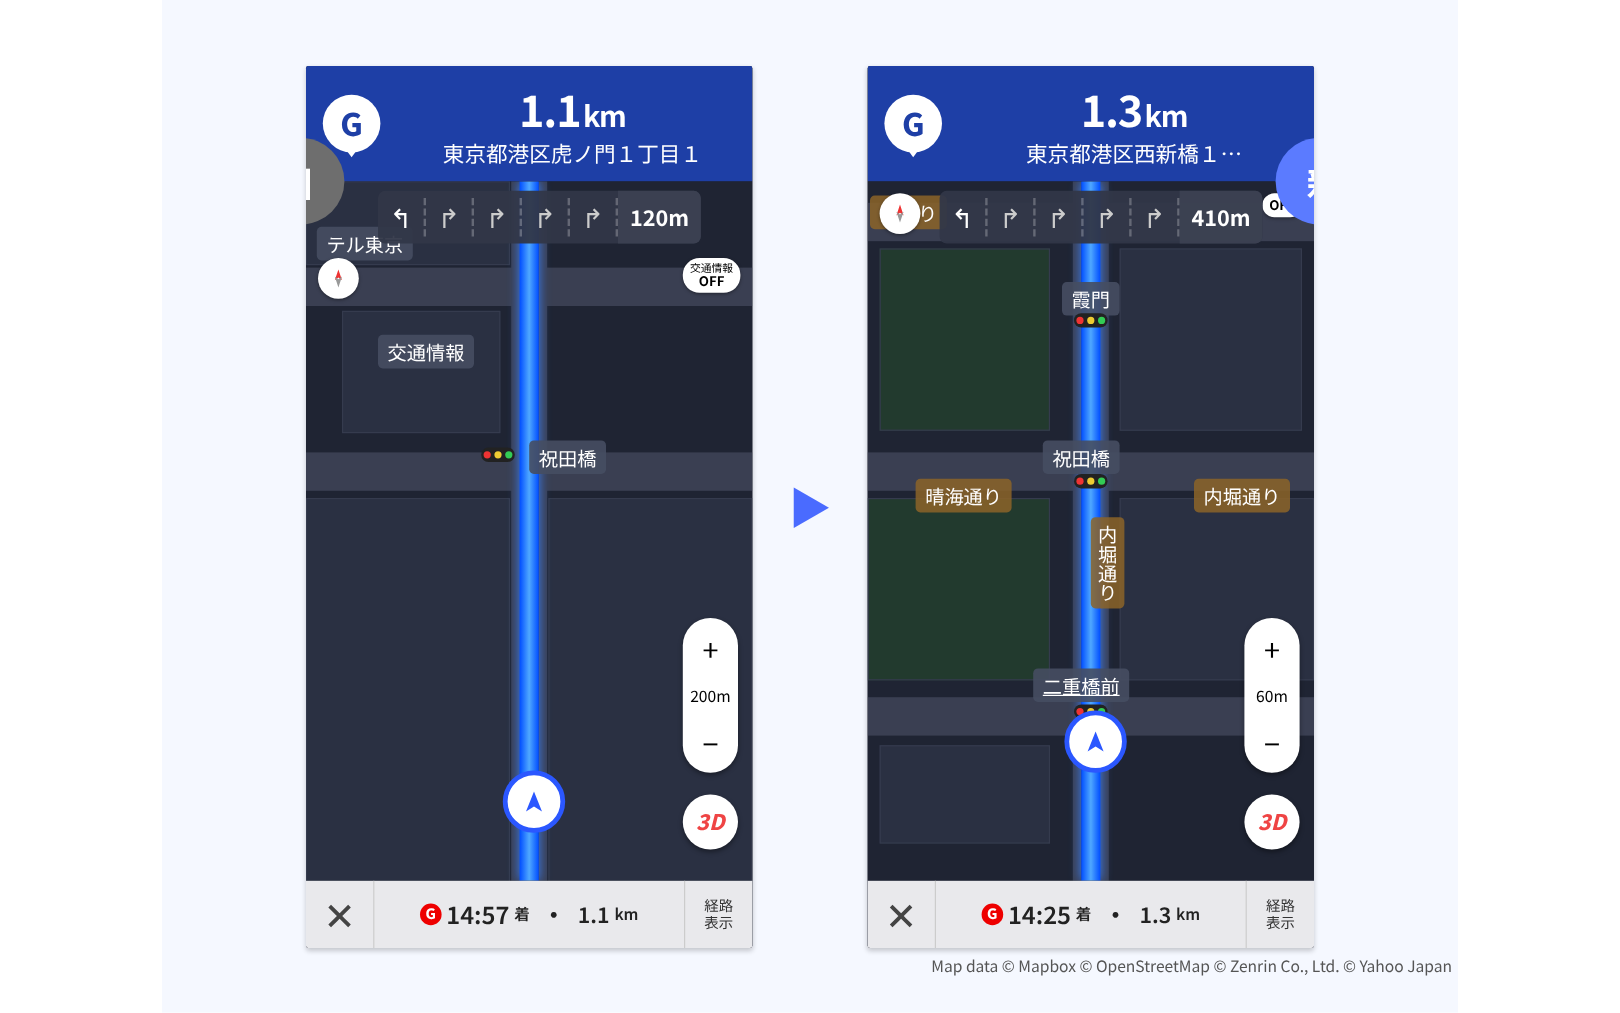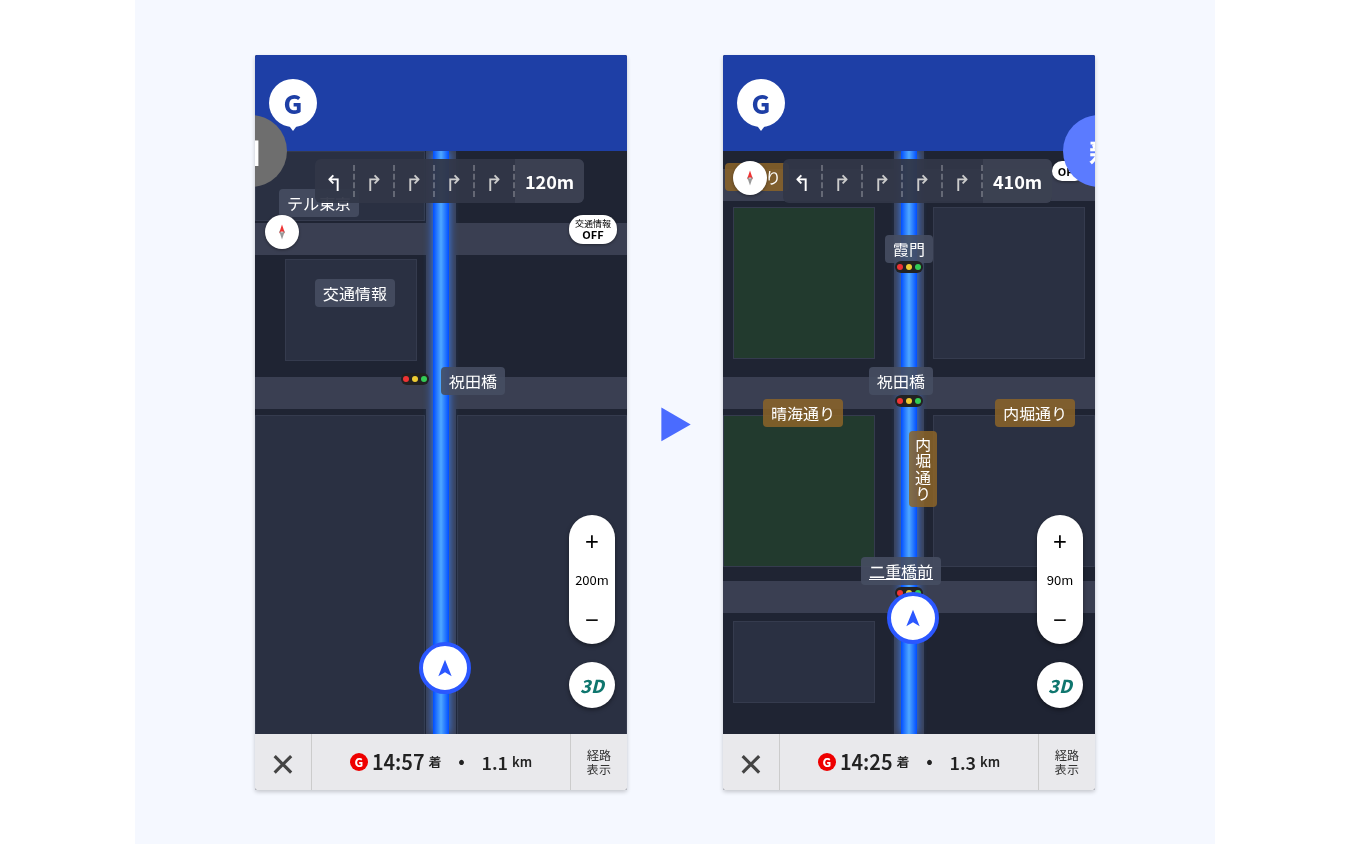--- a/index.html
+++ b/index.html
@@ -38,21 +38,21 @@
   .signal .r{background:#e33;}
   .signal .y{background:#ec3;}
   .signal .g{background:#3c5;}
   .compass{position:absolute;top:64px;left:10px;width:34px;height:34px;border-radius:50%;background:#fff;box-shadow:0 1px 3px rgba(0,0,0,.4);display:flex;align-items:center;justify-content:center;z-index:8;}
   .compass svg{width:18px;height:18px;}
   .traffic-off{position:absolute;top:64px;right:10px;background:#fff;border-radius:14px;padding:4px 6px;font-size:9px;text-align:center;line-height:1.1;box-shadow:0 1px 3px rgba(0,0,0,.4);z-index:8;}
   .traffic-off .off{font-weight:700;font-size:11px;}
   .zoom{position:absolute;right:12px;bottom:90px;width:46px;background:#fff;border-radius:23px;box-shadow:0 2px 4px rgba(0,0,0,.4);text-align:center;z-index:8;}
   .zoom .zbtn{font-size:24px;padding:8px 0;cursor:pointer;}
   .zoom .zlabel{font-size:13px;padding:4px 0;}
-  .btn3d{position:absolute;right:12px;bottom:26px;width:46px;height:46px;border-radius:50%;background:#fff;color:#0f766e;font-weight:800;font-size:18px;display:flex;align-items:center;justify-content:center;box-shadow:0 2px 4px rgba(0,0,0,.4);z-index:8;font-style:italic;}
+  .btn3d{position:absolute;right:12px;bottom:26px;width:46px;height:46px;border-radius:50%;background:#fff;color:#ef4444;font-weight:800;font-size:18px;display:flex;align-items:center;justify-content:center;box-shadow:0 2px 4px rgba(0,0,0,.4);z-index:8;font-style:italic;}
   .me{position:absolute;left:50%;bottom:40px;width:44px;height:44px;margin-left:-22px;border-radius:50%;background:#fff;border:4px solid #2b57ff;display:flex;align-items:center;justify-content:center;z-index:8;}
   .me svg{width:20px;height:20px;fill:#2b57ff;}
   
   .footer{position:absolute;bottom:0;left:0;right:0;height:56px;background:#e9e9ec;display:flex;align-items:center;z-index:10;}
   .footer .close{width:56px;height:56px;display:flex;align-items:center;justify-content:center;font-size:32px;color:#444;border-right:1px solid #ccc;}
   .footer .eta{flex:1;text-align:center;font-size:20px;font-weight:600;color:#222;display:flex;align-items:center;justify-content:center;gap:4px;}
   .footer .g-sm{width:18px;height:18px;border-radius:50%;background:#e00;color:#fff;font-size:12px;font-weight:800;display:inline-flex;align-items:center;justify-content:center;}
   .footer .chaku{font-size:13px;}
   .footer .dot{margin:0 6px;}
   .footer .fkm{font-size:18px;}
@@ -65,41 +65,47 @@
 
 <div class="stage-wrap">
   <div class="stage">
     <div class="row">
 
       <div class="phone">
         <div class="tag old">旧</div>
 
         <div class="hdr">
           <div class="g-icon">G</div>
+          <div class="hdr-text">
+            <div class="hdr-dist">
+              <span>1.1</span><span class="unit">km</span>
+            </div>
+            <div class="hdr-addr">東京都港区虎ノ門１丁目１</div>
+          </div>
         </div>
 
         <div class="lanes">
           <div class="lane">↰</div>
           <div class="lane">↱</div>
           <div class="lane">↱</div>
           <div class="lane">↱</div>
           <div class="lane">↱</div>
           <div class="ldist">120m</div>
         </div>
 
         <div class="map">
           <div class="road-h" style="top:226px;"></div>
           <div class="road-h" style="top:72px;"></div>
           <div class="road-v" style="left:50%;margin-left:-15px;"></div>
           <div class="block" style="top:0;left:0;width:168px;height:68px;"></div>
           <div class="block" style="top:108px;left:30px;width:130px;height:100px;"></div>
           <div class="block" style="top:264px;left:0;width:168px;height:320px;"></div>
           <div class="block" style="top:264px;right:0;width:168px;height:320px;"></div>
           <div class="route"></div>
-          <div class="poi" style="top:38px;left:24px;text-align:center;">テル東京</div>
+          <div class="poi" style="top:38px;left:9px;text-align:center;">テル東京</div>
           <div class="poi" style="top:128px;left:60px;">交通情報</div>
           <div class="signal" style="top:222px;left:50%;margin-left:-40px;">
               <span class="r"></span>
               <span class="y"></span>
               <span class="g"></span>
             </div>
           <div class="poi" style="top:216px;left:50%;">祝田橋</div>
 
           <div class="compass">
             <svg viewBox="0 0 24 24">
@@ -141,20 +147,26 @@
         </div>
       </div>
 
       <div class="arrow-between">▶</div>
 
       <div class="phone">
         <div class="tag new">新</div>
 
         <div class="hdr">
           <div class="g-icon">G</div>
+          <div class="hdr-text">
+            <div class="hdr-dist">
+              <span>1.3</span><span class="unit">km</span>
+            </div>
+            <div class="hdr-addr">東京都港区西新橋１…</div>
+          </div>
         </div>
 
         <div class="lanes">
           <div class="lane">↰</div>
           <div class="lane">↱</div>
           <div class="lane">↱</div>
           <div class="lane">↱</div>
           <div class="lane">↱</div>
           <div class="ldist">410m</div>
         </div>
@@ -201,21 +213,21 @@
             <svg viewBox="0 0 24 24">
                 <polygon points="12,2 16,14 12,11 8,14" fill="#e33"></polygon>
                 <polygon points="12,22 16,10 12,13 8,10" fill="#999"></polygon>
               </svg>
           </div>
           <div class="traffic-off" style="top:10px;">
             <div class="off">OFF</div>
           </div>
           <div class="zoom">
             <div class="zbtn">+</div>
-            <div class="zlabel">90m</div>
+            <div class="zlabel">60m</div>
             <div class="zbtn">−</div>
           </div>
           <div class="btn3d">3D</div>
           <div class="me" style="bottom:90px;">
             <svg viewBox="0 0 24 24">
                 <polygon points="12,2 20,22 12,17 4,22"></polygon>
               </svg>
           </div>
         </div>
 
@@ -231,13 +243,14 @@
           </div>
           <div class="routebtn">
             <span>経路</span>
             <span>表示</span>
           </div>
         </div>
       </div>
 
     </div>
   </div>
+  <div class="attrib">Map data © Mapbox © OpenStreetMap © Zenrin Co., Ltd.    © Yahoo Japan</div>
 </div>
 
 </body></html>

